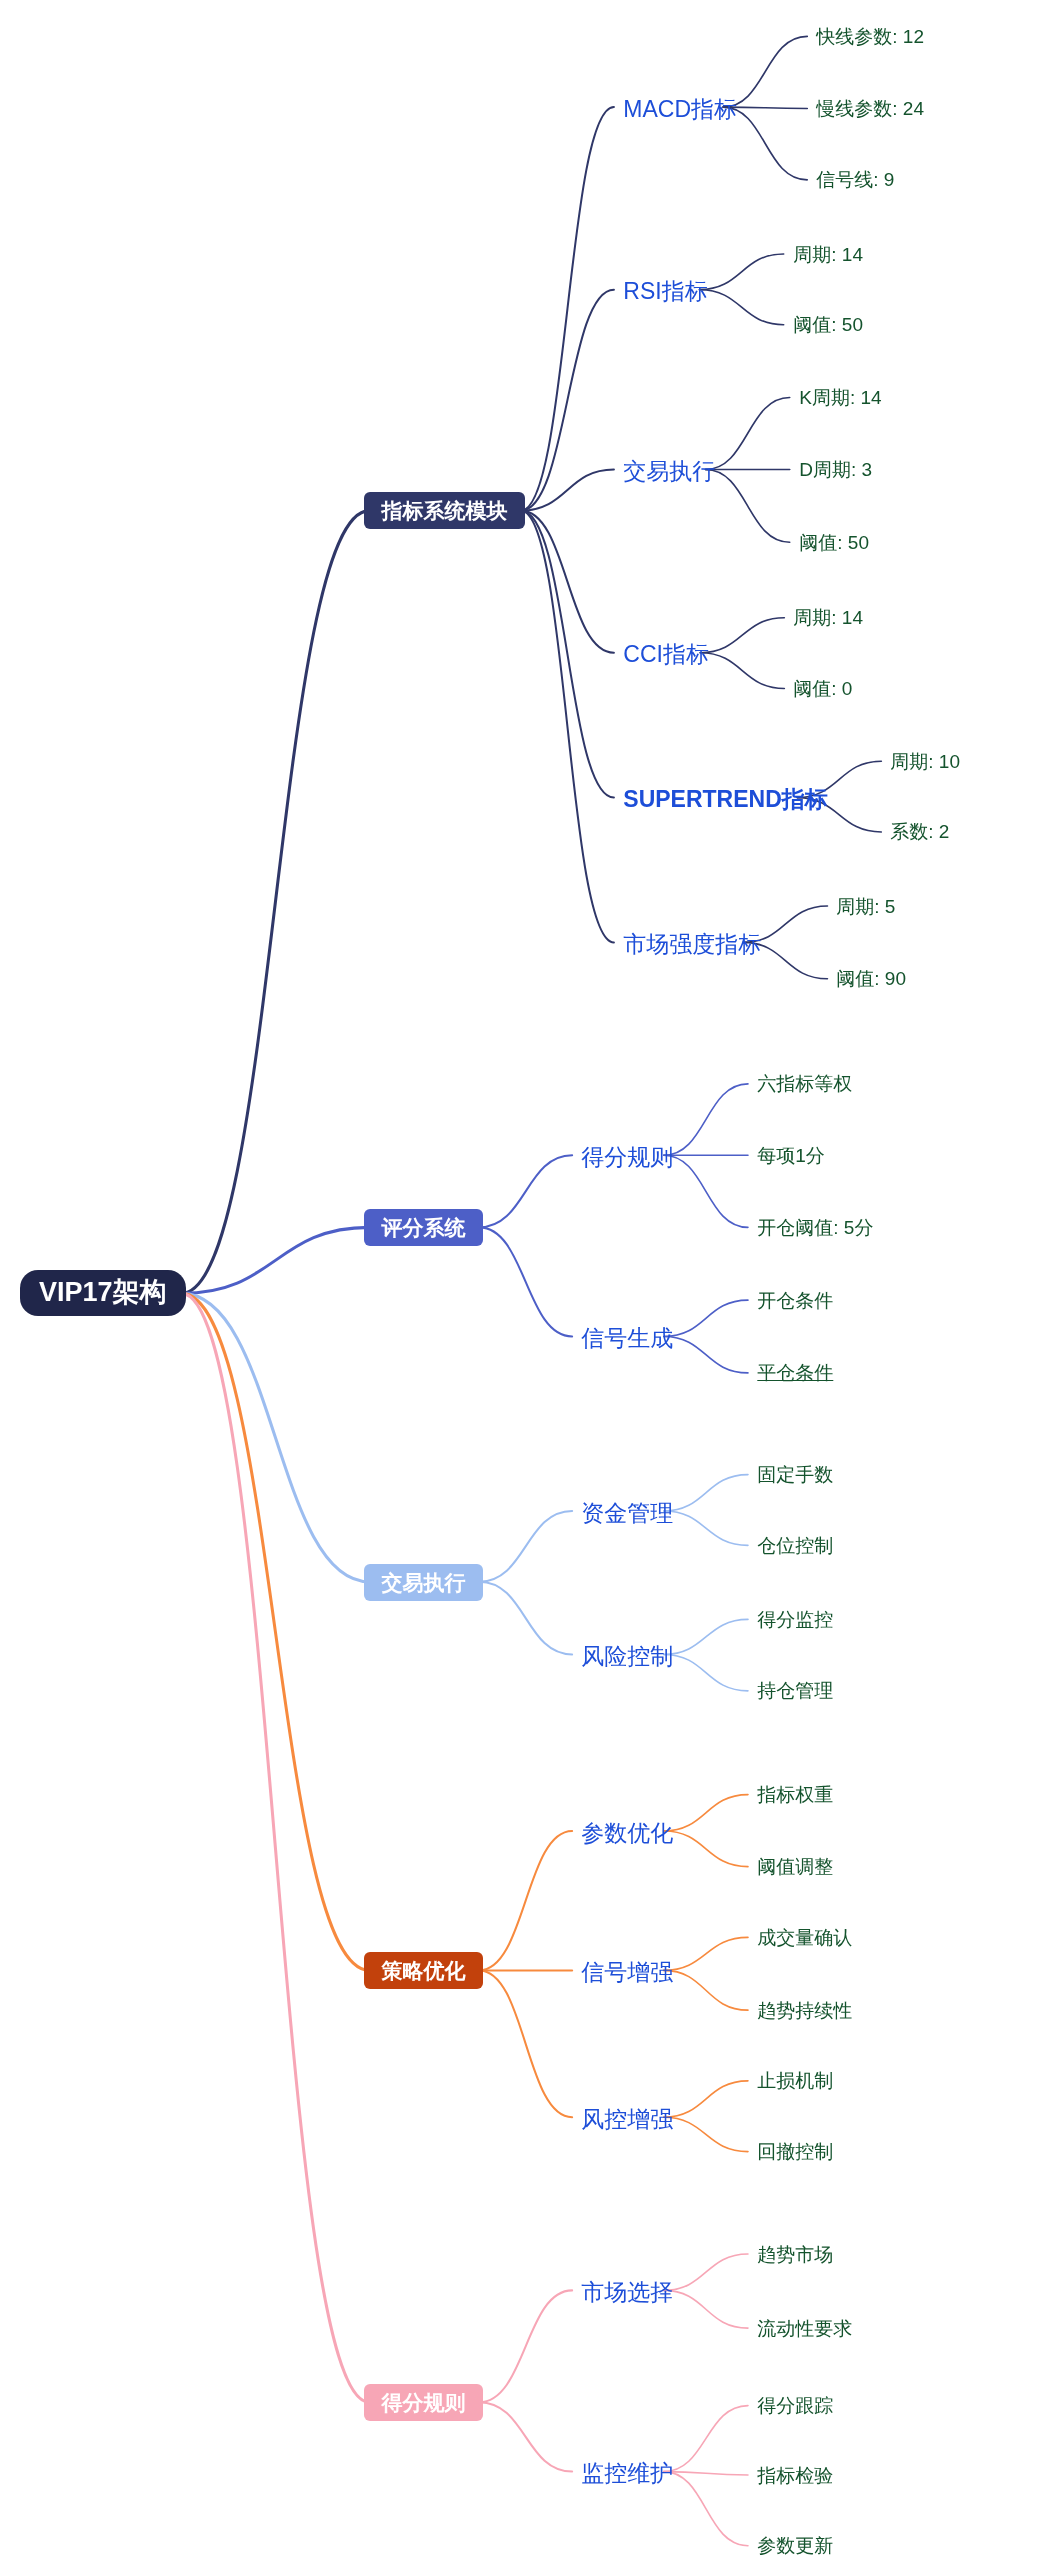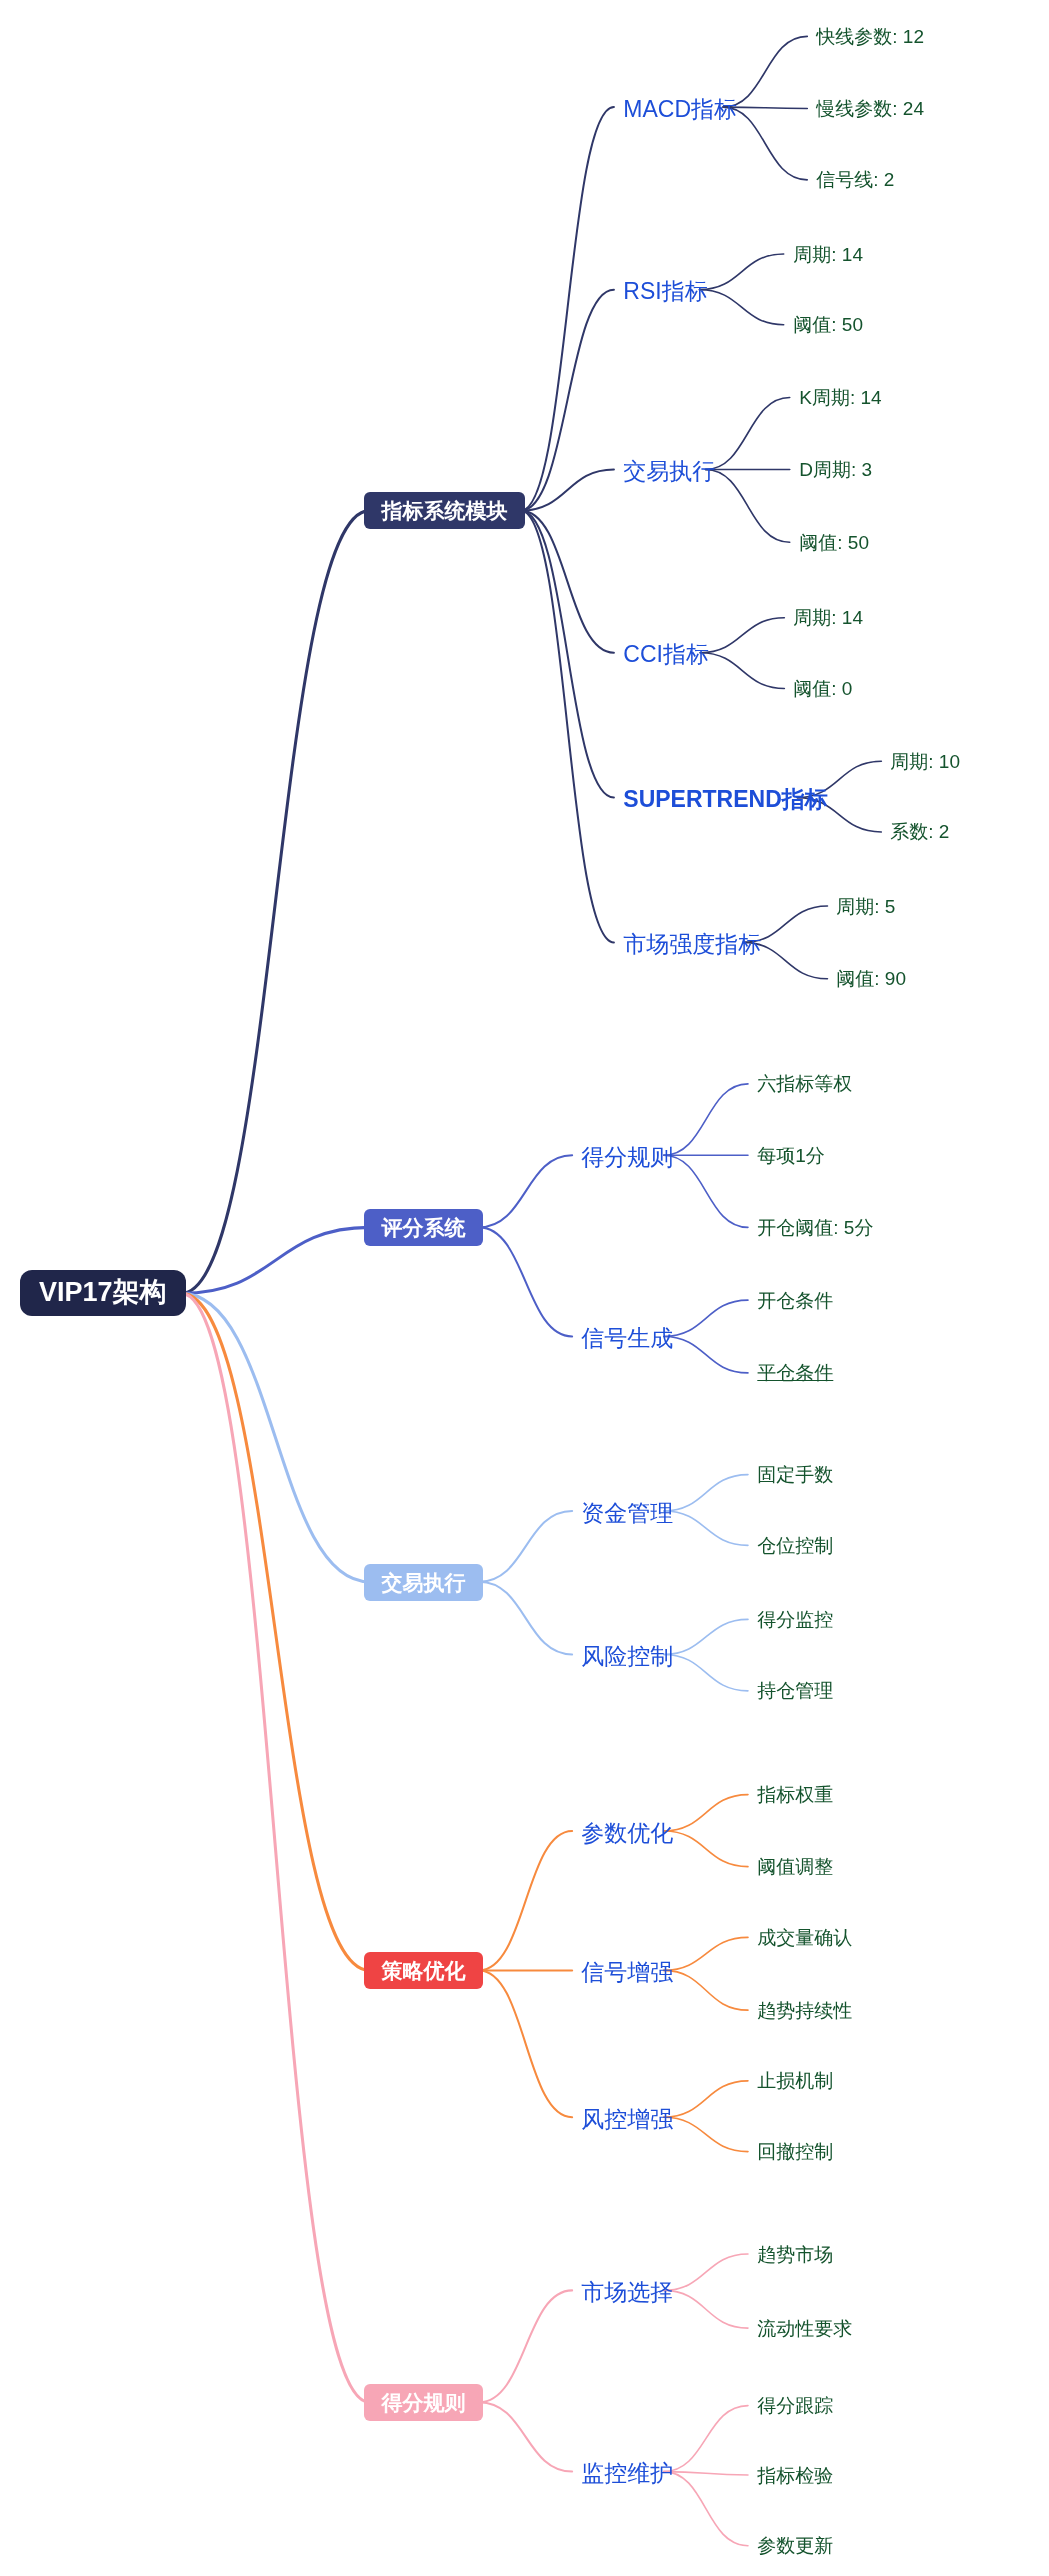--- a/index.html
+++ b/index.html
@@ -20,21 +20,21 @@
   }
   .node {
     position: absolute;
     z-index: 2;
     white-space: nowrap;
     cursor: default;
   }
   .box {
     color: #ffffff;
     font-weight: 700;
-    border-radius: 12px;
+    border-radius: 18px;
     box-sizing: border-box;
   }
   .root-box {
     font-size: 27px;
     line-height: 1;
     padding: 9.4px 19px;
   }
   .branch-box {
     font-size: 21px;
     line-height: 1;
@@ -114,21 +114,21 @@
       <path d="M 711 3566 C 780 3566, 780 3669, 849 3669" fill="none" stroke="#f7a6b6" stroke-width="3" stroke-linecap="round"></path>
       <path d="M 985 3669 C 1047.5 3669, 1047.5 3571, 1110 3571" fill="none" stroke="#f7a6b6" stroke-width="2.4" stroke-linecap="round"></path>
       <path d="M 985 3669 C 1047.5 3669, 1047.5 3674, 1110 3674" fill="none" stroke="#f7a6b6" stroke-width="2.4" stroke-linecap="round"></path>
       <path d="M 985 3669 C 1047.5 3669, 1047.5 3779, 1110 3779" fill="none" stroke="#f7a6b6" stroke-width="2.4" stroke-linecap="round"></path>
     </svg>
 <div class="node box root-box" style="background: rgb(32, 38, 74); color: rgb(255, 255, 255); left: 20px; top: 1270px;">VIP17架构</div>
     <div class="node box branch-box" style="background: rgb(47, 55, 104); color: rgb(255, 255, 255); left: 364px; top: 492px;">指标系统模块</div>
     <div class="node topic" style="left: 622px; top: 96px;">MACD指标</div>
     <div class="node leaf" style="left: 815px; top: 25px;">快线参数: 12</div>
     <div class="node leaf" style="left: 815px; top: 97px;">慢线参数: 24</div>
-    <div class="node leaf" style="left: 815px; top: 168px;">信号线: 2</div>
+    <div class="node leaf" style="left: 815px; top: 168px;">信号线: 9</div>
     <div class="node topic" style="left: 622px; top: 278px;">RSI指标</div>
     <div class="node leaf" style="left: 792px; top: 243px;">周期: 14</div>
     <div class="node leaf" style="left: 792px; top: 313px;">阈值: 50</div>
     <div class="node topic" style="left: 622px; top: 458px;">交易执行</div>
     <div class="node leaf" style="left: 798px; top: 386px;">K周期: 14</div>
     <div class="node leaf" style="left: 798px; top: 458px;">D周期: 3</div>
     <div class="node leaf" style="left: 798px; top: 531px;">阈值: 50</div>
     <div class="node topic" style="left: 622px; top: 641px;">CCI指标</div>
     <div class="node leaf" style="left: 792px; top: 606px;">周期: 14</div>
     <div class="node leaf" style="left: 792px; top: 677px;">阈值: 0</div>
@@ -146,21 +146,21 @@
     <div class="node topic" style="left: 580px; top: 1325px;">信号生成</div>
     <div class="node leaf" style="left: 756px; top: 1289px;">开仓条件</div>
     <div class="node leaf" style="left: 756px; top: 1361px; text-decoration: underline;">平仓条件</div>
     <div class="node box branch-box" style="background: rgb(156, 189, 240); color: rgb(255, 255, 255); left: 364px; top: 1564px;">交易执行</div>
     <div class="node topic" style="left: 580px; top: 1500px;">资金管理</div>
     <div class="node leaf" style="left: 756px; top: 1463px;">固定手数</div>
     <div class="node leaf" style="left: 756px; top: 1534px;">仓位控制</div>
     <div class="node topic" style="left: 580px; top: 1643px;">风险控制</div>
     <div class="node leaf" style="left: 756px; top: 1608px;">得分监控</div>
     <div class="node leaf" style="left: 756px; top: 1679px;">持仓管理</div>
-    <div class="node box branch-box" style="background: #ef4444; color: rgb(255, 255, 255); left: 364px; top: 1952px;">策略优化</div>
+    <div class="node box branch-box" style="background: #c2410c; color: rgb(255, 255, 255); left: 364px; top: 1952px;">策略优化</div>
     <div class="node topic" style="left: 580px; top: 1820px;">参数优化</div>
     <div class="node leaf" style="left: 756px; top: 1783px;">指标权重</div>
     <div class="node leaf" style="left: 756px; top: 1855px;">阈值调整</div>
     <div class="node topic" style="left: 580px; top: 1959px;">信号增强</div>
     <div class="node leaf" style="left: 756px; top: 1926px;">成交量确认</div>
     <div class="node leaf" style="left: 756px; top: 1999px;">趋势持续性</div>
     <div class="node topic" style="left: 580px; top: 2106px;">风控增强</div>
     <div class="node leaf" style="left: 756px; top: 2069px;">止损机制</div>
     <div class="node leaf" style="left: 756px; top: 2140px;">回撤控制</div>
     <div class="node box branch-box" style="background: rgb(247, 166, 182); color: rgb(255, 255, 255); left: 364px; top: 2384px;">得分规则</div>

